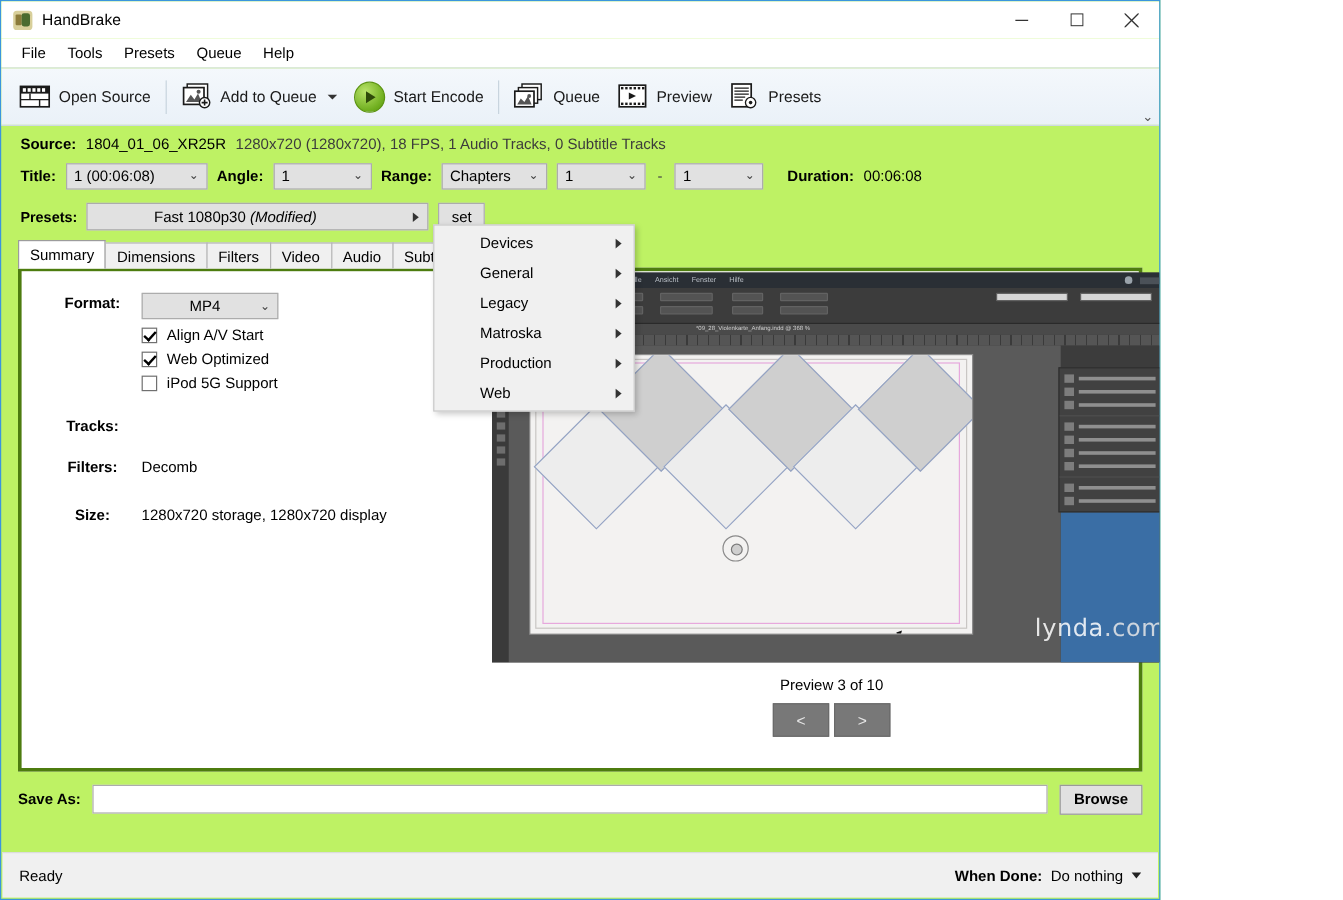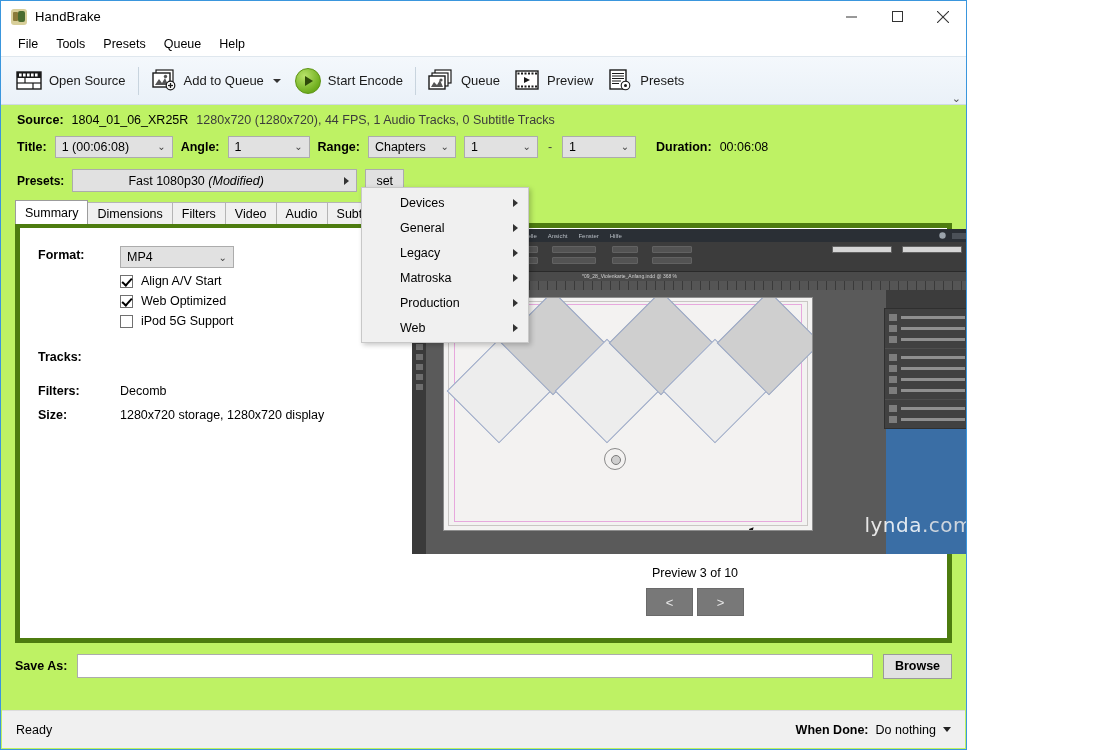--- a/index.html
+++ b/index.html
@@ -287,26 +287,27 @@
     cursor: default;
   }
   .tab.active {
     background: #fff;
     height: 24px;
     border-color: #9c9c9c;
     position: relative;
     z-index: 6;
   }
   .panel {
-    border: 5px solid #4d7c0f;
+    border: 3px solid #4d7c0f;
     background: #fff;
     height: 420px;
     margin-top: -1px;
     position: relative;
     display: flex;
+    text-align: center;
   }
 
   .summary {
     width: 392px;
     padding: 18px 0 0 18px;
     flex: none;
   }
   .srow { display: flex; margin-bottom: 4px; }
   .skey {
     width: 82px;
@@ -724,21 +725,21 @@
       </span>
       <span class="tb-label">Presets</span>
     </div>
 
     <div class="tb-overflow">⌄</div>
   </div>
 
   <div class="srcrow">
     <span class="lbl-bold">Source:</span>
     <span class="src-name">1804_01_06_XR25R</span>
-    <span class="src-meta">1280x720 (1280x720), 44 FPS, 1 Audio Tracks, 0 Subtitle Tracks</span>
+    <span class="src-meta">1280x720 (1280x720), 18 FPS, 1 Audio Tracks, 0 Subtitle Tracks</span>
   </div>
 
   <div class="titlerow">
     <span class="lbl-bold">Title:</span>
     <div class="combo w-title">
       <span class="cv">1 (00:06:08)</span>
       <span class="carr">⌄</span>
     </div>
     <span class="lbl-bold">Angle:</span>
     <div class="combo w-angle">
@@ -813,21 +814,21 @@
 
         <div class="srow gap-top">
           <div class="skey">Tracks:</div>
         </div>
 
         <div class="srow" style="margin-top:18px">
           <div class="skey">Filters:</div>
           <div class="sval">Decomb</div>
         </div>
 
-        <div class="srow" style="margin-top:8px">
+        <div class="srow" style="margin-top:24px">
           <div class="skey">Size:</div>
           <div class="sval">1280x720 storage, 1280x720 display</div>
         </div>
       </div>
 
       <div class="previewside">
         <div class="preview-img">
 
           <div class="id-menubar">
             <span>n</span>

